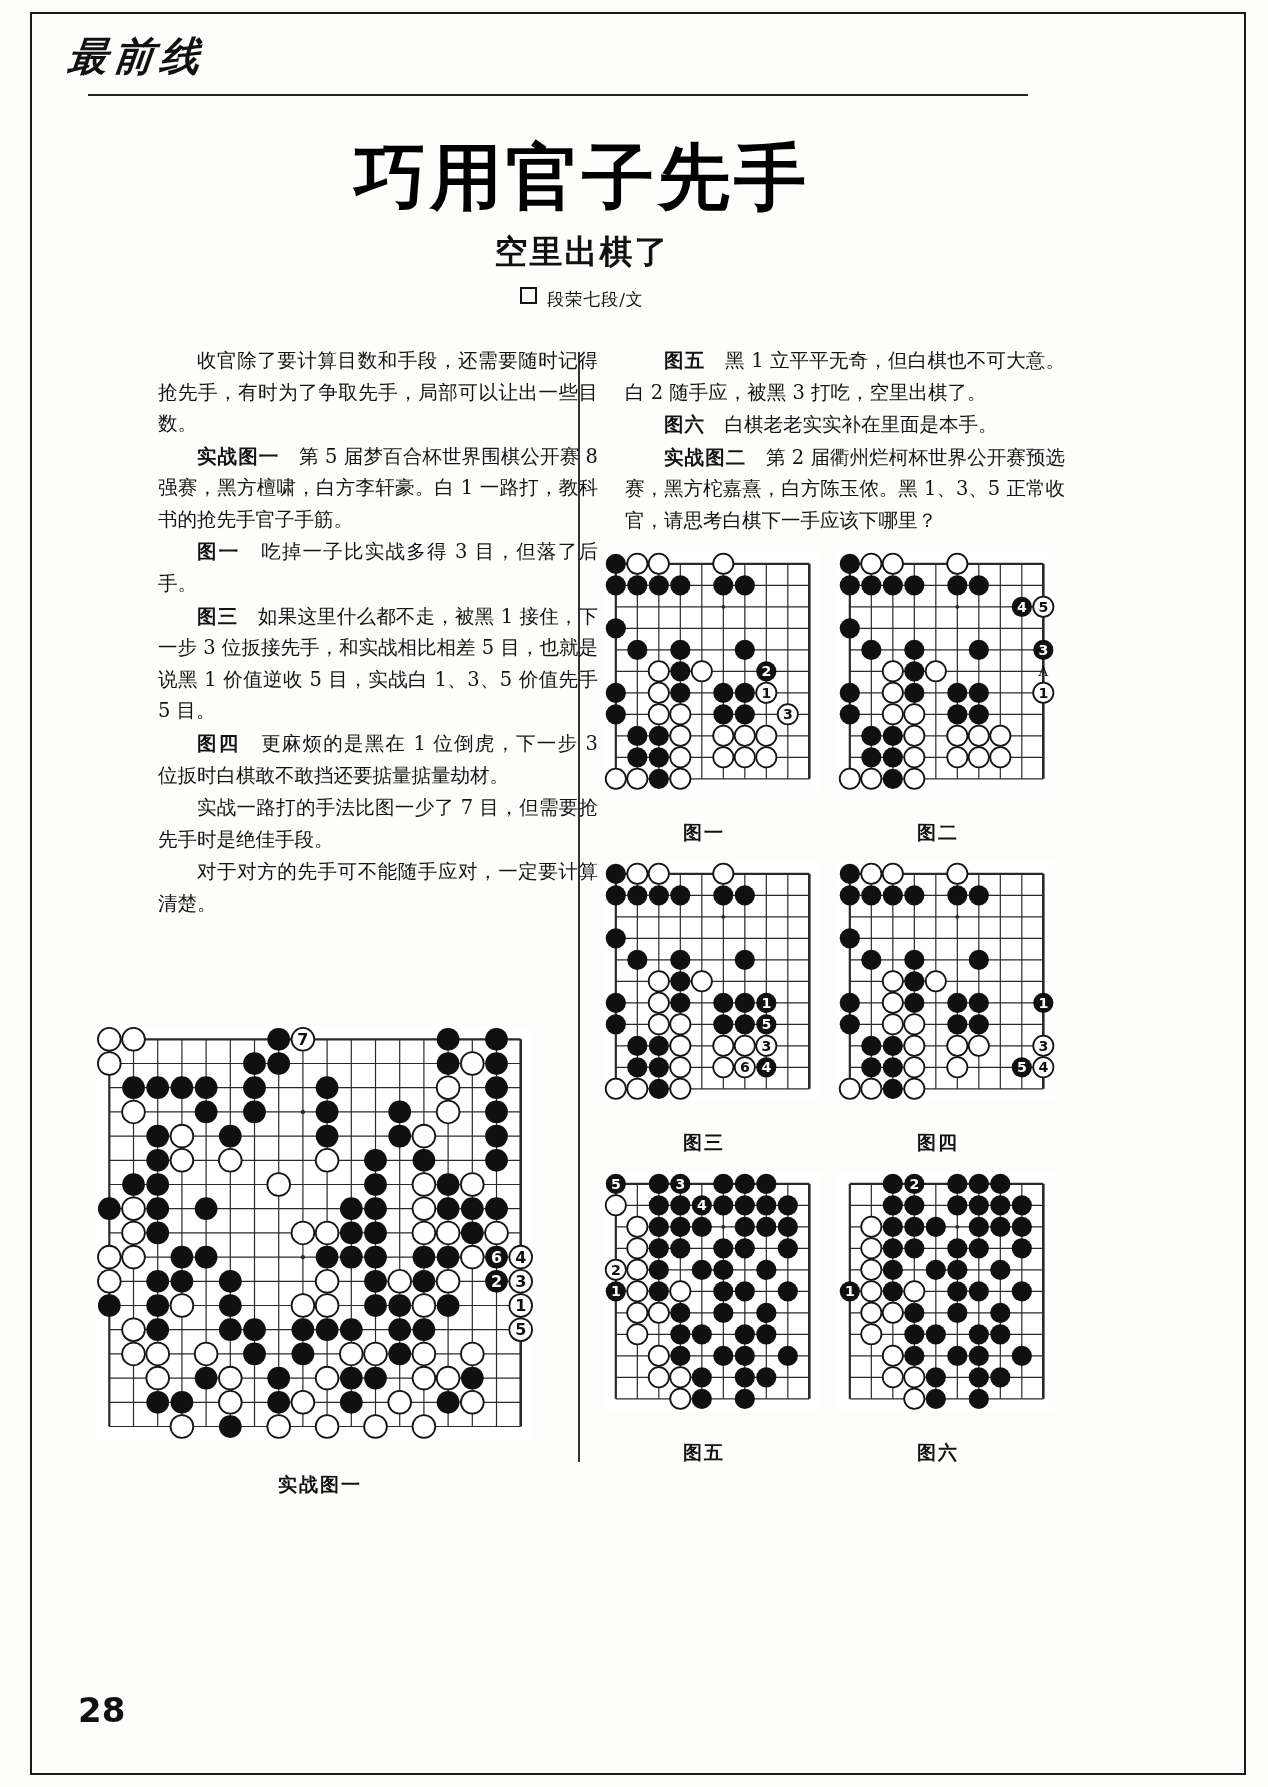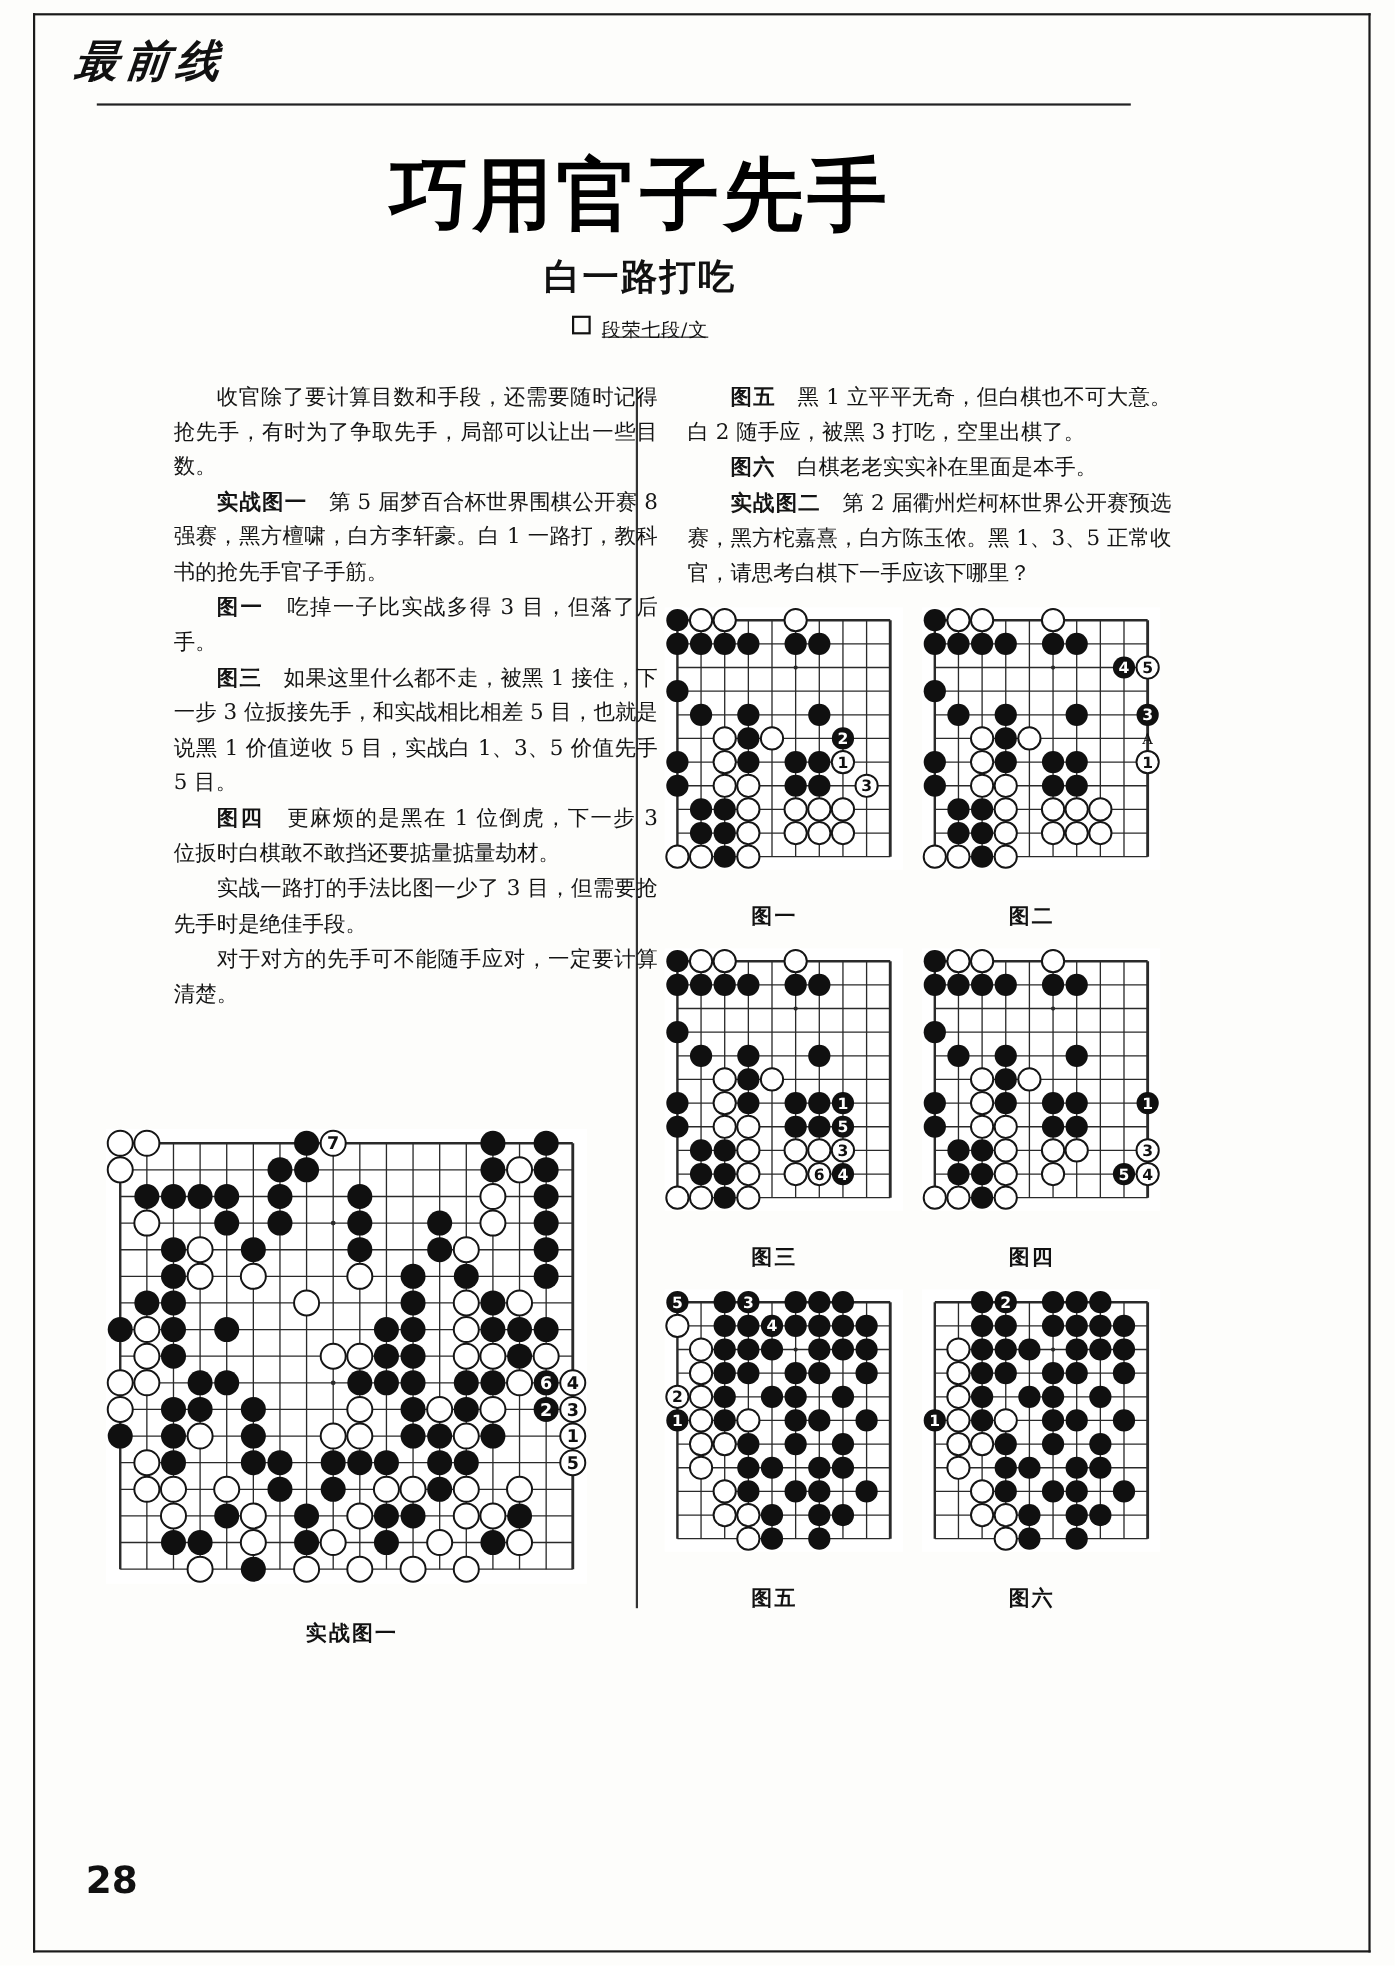--- a/index.html
+++ b/index.html
@@ -92,21 +92,20 @@
     font-weight: 700;
     letter-spacing: 2px;
     color: #111;
   }
   .byline {
     margin-top: 12px;
     font-family: "DejaVu Serif", serif;
     font-size: 17px;
     letter-spacing: 1px;
     color: #111;
-    text-decoration: underline;
   }
   .byline .box-glyph {
     display: inline-block;
     width: 13px; height: 13px;
     border: 2px solid #111;
     margin-right: 10px;
     vertical-align: 1px;
   }
 
   
@@ -175,35 +174,35 @@
   <div class="frame-top"></div>
   <div class="frame-bottom"></div>
 
   <div class="masthead">
     <div class="masthead-script">最前线</div>
     <div class="masthead-rule"></div>
   </div>
 
   <div class="title-block">
     <div class="main-title">巧用官子先手</div>
-    <div class="sub-title">白一路打吃</div>
+    <div class="sub-title">空里出棋了</div>
     <div class="byline">
       <span class="box-glyph"></span><span>段荣七段/文</span>
     </div>
   </div>
 
   <div class="col-divider"></div>
 
   <div class="col col-left" id="left-col">
       <p>收官除了要计算目数和手段，还需要随时记得抢先手，有时为了争取先手，局部可以让出一些目数。</p>
       <p><span class="lead">实战图一</span>　第 5 届梦百合杯世界围棋公开赛 8 强赛，黑方檀啸，白方李轩豪。白 1 一路打，教科书的抢先手官子手筋。</p>
       <p><span class="lead">图一</span>　吃掉一子比实战多得 3 目，但落了后手。</p>
       <p><span class="lead">图三</span>　如果这里什么都不走，被黑 1 接住，下一步 3 位扳接先手，和实战相比相差 5 目，也就是说黑 1 价值逆收 5 目，实战白 1、3、5 价值先手 5 目。</p>
       <p><span class="lead">图四</span>　更麻烦的是黑在 1 位倒虎，下一步 3 位扳时白棋敢不敢挡还要掂量掂量劫材。</p>
-      <p>实战一路打的手法比图一少了 3 目，但需要抢先手时是绝佳手段。</p>
+      <p>实战一路打的手法比图一少了 7 目，但需要抢先手时是绝佳手段。</p>
       <p>对于对方的先手可不能随手应对，一定要计算清楚。</p>
     </div>
 
   <div class="col col-right" id="right-col">
       <p><span class="lead">图五</span>　黑 1 立平平无奇，但白棋也不可大意。白 2 随手应，被黑 3 打吃，空里出棋了。</p>
       <p><span class="lead">图六</span>　白棋老老实实补在里面是本手。</p>
       <p><span class="lead">实战图二</span>　第 2 届衢州烂柯杯世界公开赛预选赛，黑方柁嘉熹，白方陈玉侬。黑 1、3、5 正常收官，请思考白棋下一手应该下哪里？</p>
     </div>
 
   <div id="diagrams">

